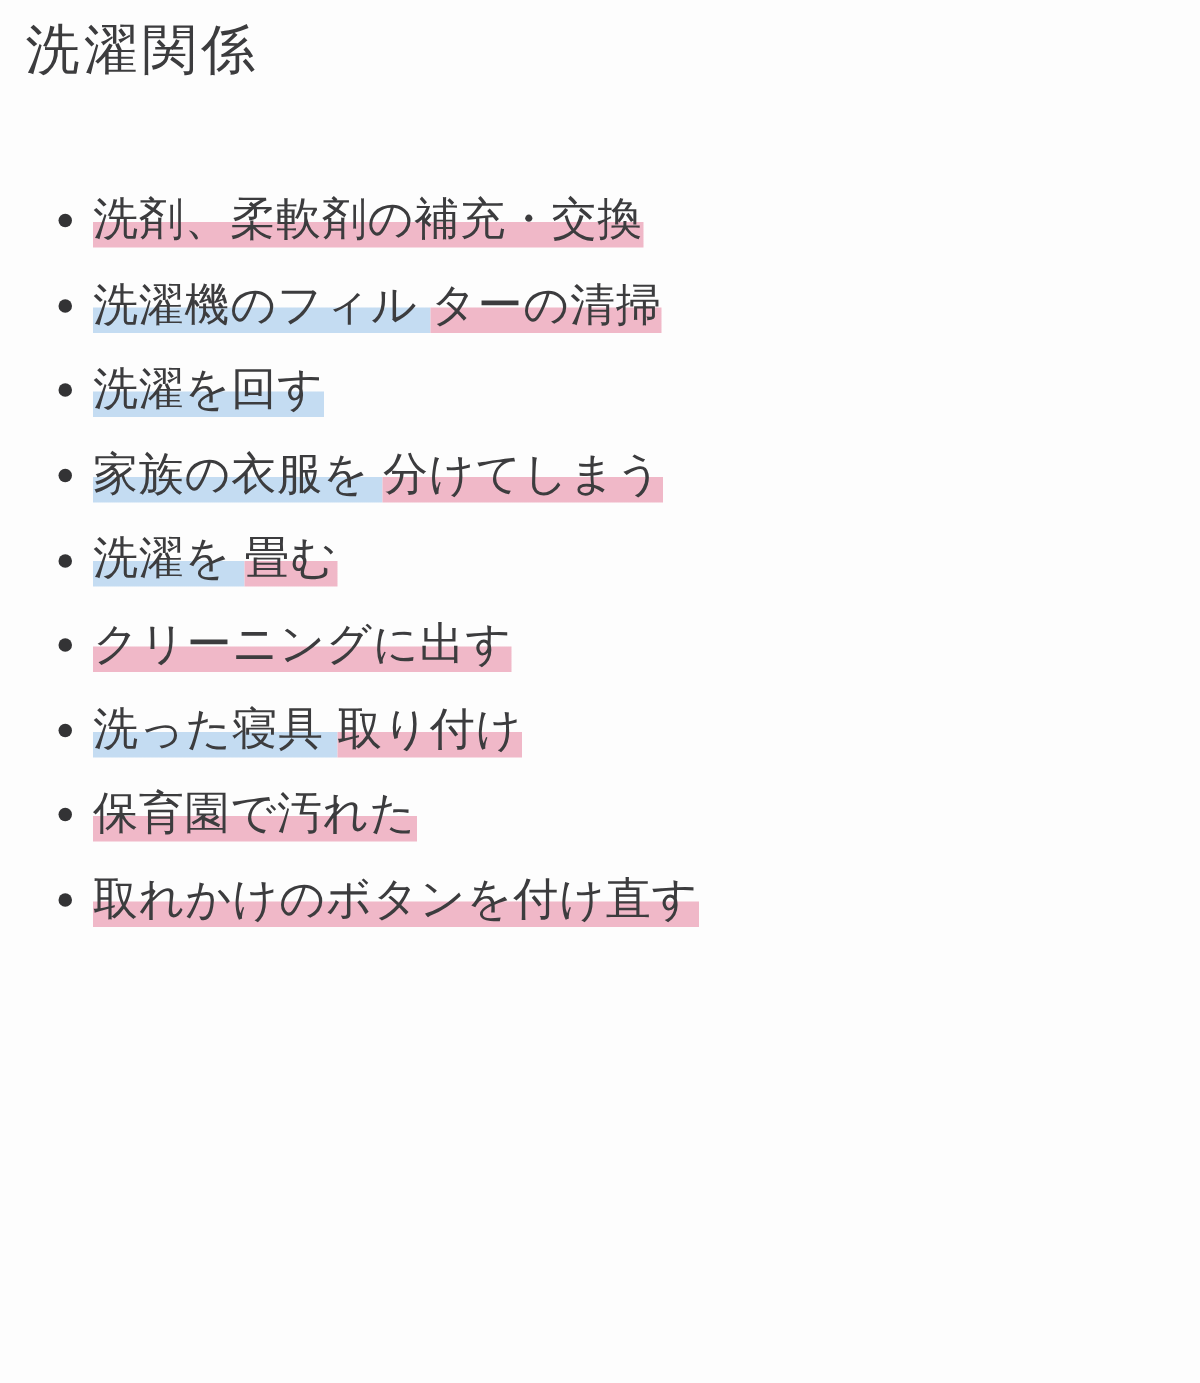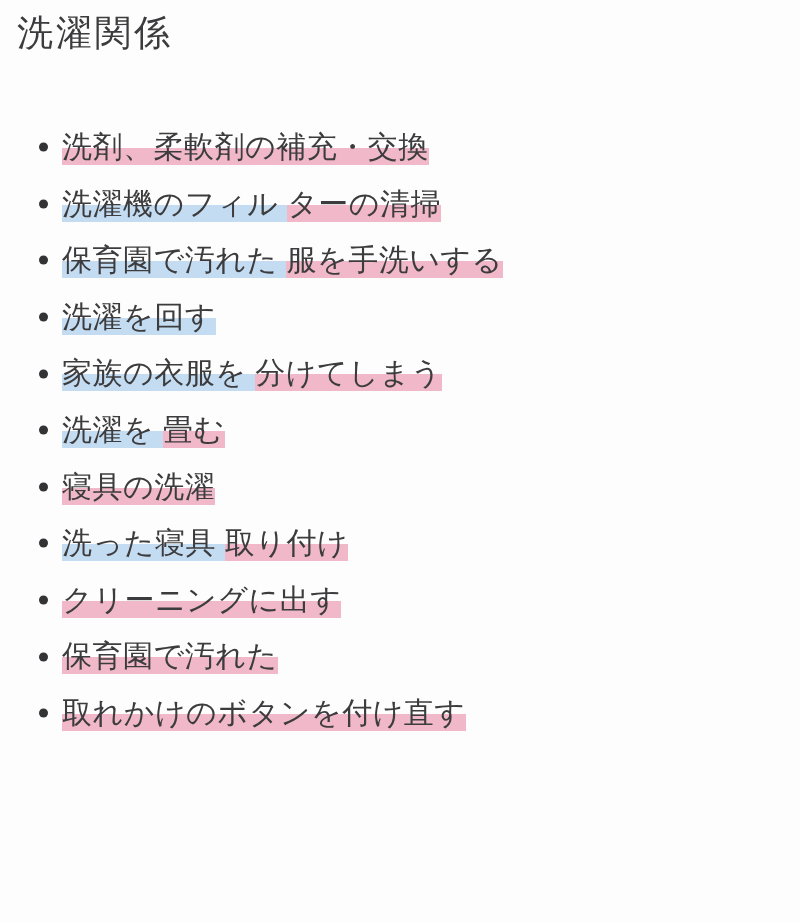--- a/index.html
+++ b/index.html
@@ -65,23 +65,21 @@
   .hl-blue { background-image: linear-gradient(var(--blue), var(--blue)); }
 </style>
 </head>
 <body>
 
 <main class="page">
   <h1 class="page-title">洗濯関係</h1>
   <ul class="task-list">
       <li class="task-item"><span class="bullet"></span><span class="hl hl-pink">洗剤、柔軟剤の補充・交換</span></li>
       <li class="task-item"><span class="bullet"></span><span class="hl hl-blue">洗濯機のフィル </span><span class="hl hl-pink">ターの清掃</span></li>
-      <li class="task-item"><span class="bullet"></span><span class="hl hl-blue">保育園で汚れた </span><span class="hl hl-pink">服を手洗いする</span></li>
       <li class="task-item"><span class="bullet"></span><span class="hl hl-blue">洗濯を回す</span></li>
       <li class="task-item"><span class="bullet"></span><span class="hl hl-blue">家族の衣服を </span><span class="hl hl-pink">分けてしまう</span></li>
       <li class="task-item"><span class="bullet"></span><span class="hl hl-blue">洗濯を </span><span class="hl hl-pink">畳む</span></li>
-      <li class="task-item"><span class="bullet"></span><span class="hl hl-pink">寝具の洗濯</span></li>
+      <li class="task-item"><span class="bullet"></span><span class="hl hl-pink">クリーニングに出す</span></li>
       <li class="task-item"><span class="bullet"></span><span class="hl hl-blue">洗った寝具 </span><span class="hl hl-pink">取り付け</span></li>
-      <li class="task-item"><span class="bullet"></span><span class="hl hl-pink">クリーニングに出す</span></li>
       <li class="task-item"><span class="bullet"></span><span class="hl hl-pink">保育園で汚れた</span></li>
       <li class="task-item"><span class="bullet"></span><span class="hl hl-pink">取れかけのボタンを付け直す</span></li>
     </ul>
 </main>
 
 </body></html>

